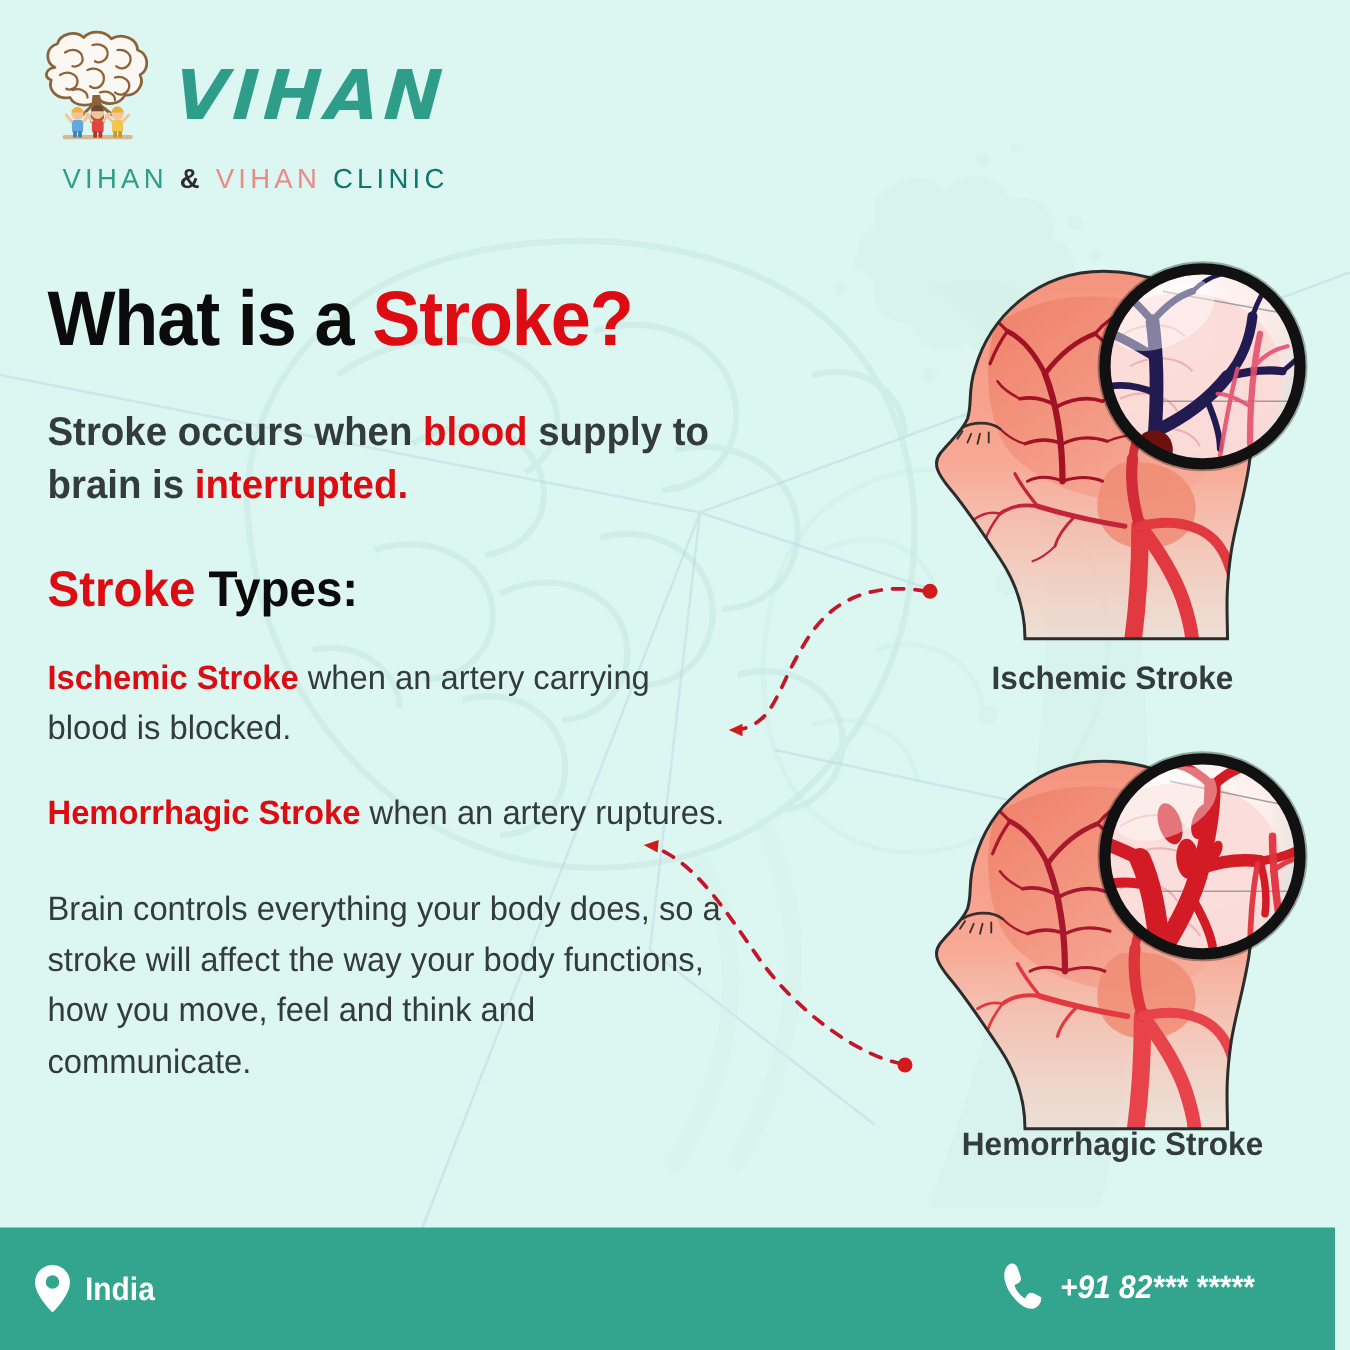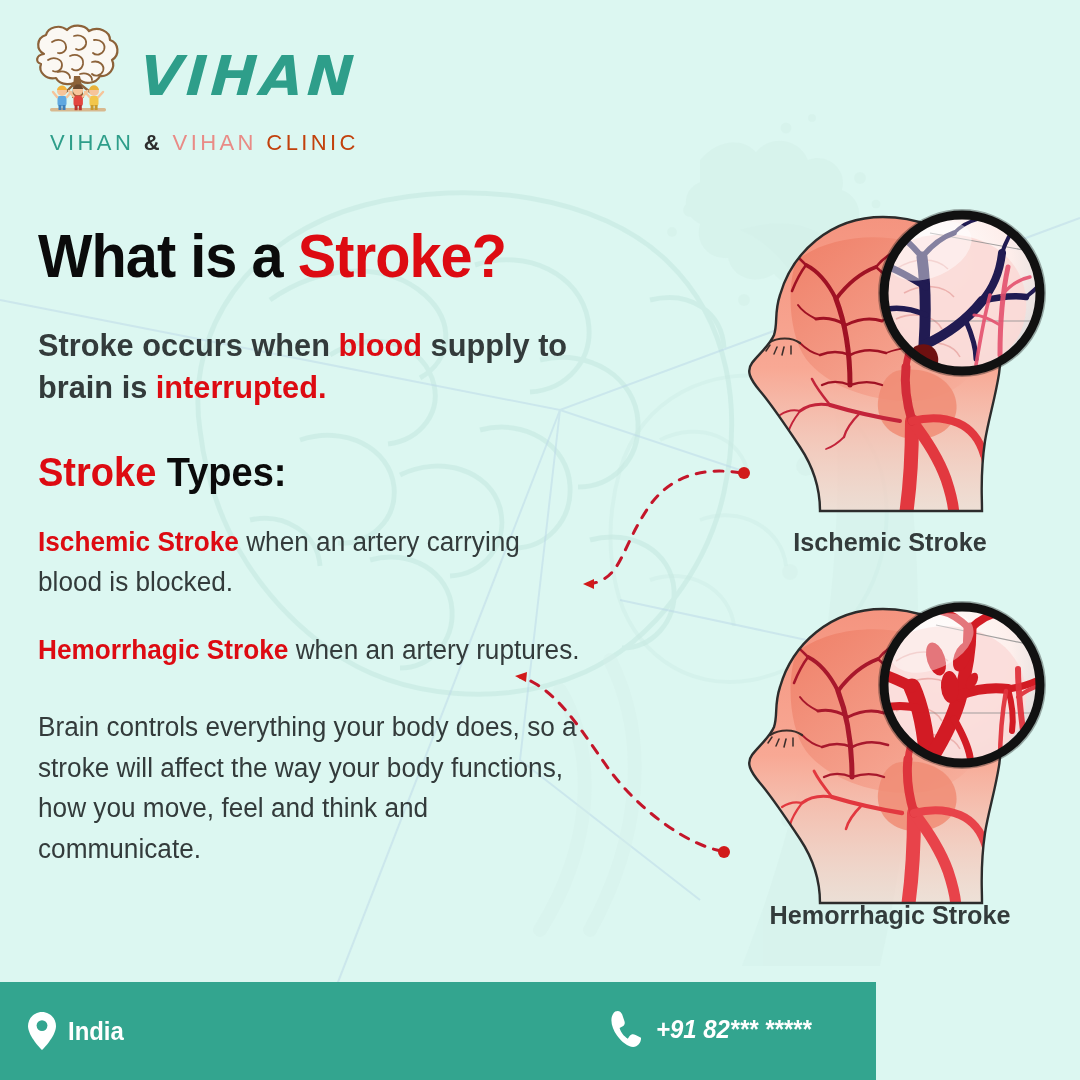--- a/index.html
+++ b/index.html
@@ -32,21 +32,21 @@
     transform:skewX(-4deg);
   }
   #logo-tagline {
     position:absolute; left:28px; top:108px;
     font-size:22px; font-weight:400; letter-spacing:3.4px;
     white-space:nowrap; font-family:"Liberation Sans", sans-serif;
   }
   #logo-tagline .t-child { color:#2E9E8A; }
   #logo-tagline .t-amp   { color:#2D2D2D; font-weight:700; }
   #logo-tagline .t-neuro { color:#E98B86; }
-  #logo-tagline .t-clinic{ color:#c2410c; }
+  #logo-tagline .t-clinic{ color:#0f766e; }
 
   
   #text-col { position:absolute; left:38px; top:225px; width:600px; }
 
   #headline {
     font-size:62px; font-weight:700; line-height:1.0;
     color:#0B0B0B; letter-spacing:-1px;
     font-family:"Liberation Sans", sans-serif;
     transform:scaleX(0.93); transform-origin:left center;
     white-space:nowrap;
@@ -93,21 +93,21 @@
   .illus-caption {
     position:absolute; width:100%; text-align:center;
     font-size:26px; font-weight:700; color:#333B3B;
     transform:scaleX(0.97);
   }
   #cap-ischemic    { left:700px; top:527px;  width:380px; }
   #cap-hemorrhagic { left:680px; top:900px;  width:420px; }
 
   
   #footer {
-    position:absolute; left:0; top:982px; width:876px; height:98px;
+    position:absolute; left:0; top:982px; width:1068px; height:98px;
     background:#33A58F;
   }
   #footer-location {
     position:absolute; left:28px; top:30px;
     display:flex; align-items:center; gap:12px;
   }
   #footer-phone {
     position:absolute; right:52px; top:28px;
     display:flex; align-items:center; gap:14px;font-style:italic;
   }

